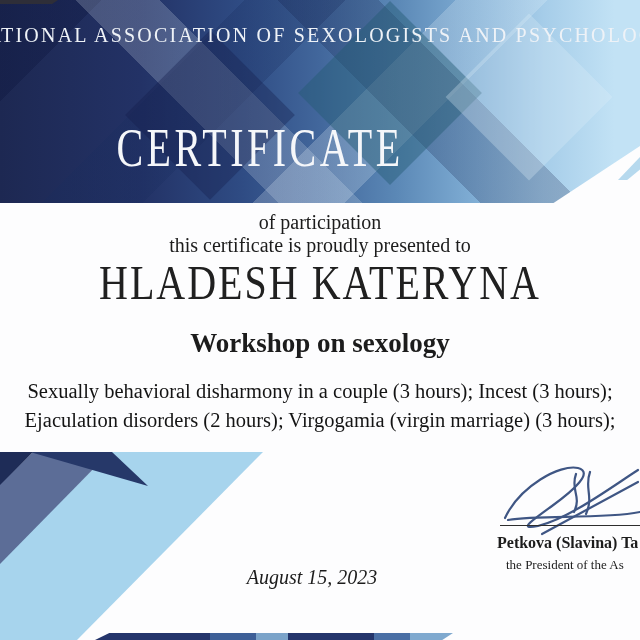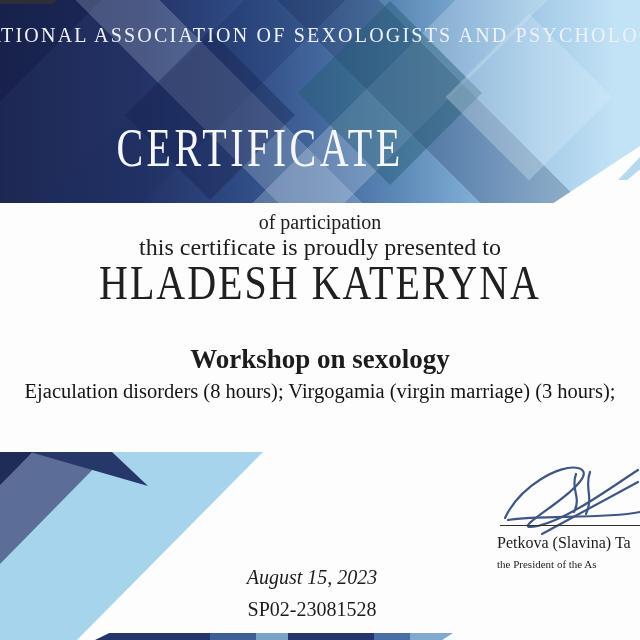--- a/index.html
+++ b/index.html
@@ -25,35 +25,35 @@
   .sliver{position:absolute;left:600px;top:138px;width:40px;height:42px;background:#b6d9ee;
           clip-path:polygon(45% 100%,100% 45%,100% 75%,68% 100%);}
   .banner-org{position:absolute;left:-30px;top:24px;width:710px;text-align:center;white-space:nowrap;
       font-size:20px;letter-spacing:2.2px;color:#eef2f7;}
   .banner-title{position:absolute;left:0;top:124px;width:520px;text-align:center;white-space:nowrap;
       font-size:40px;letter-spacing:3.5px;color:#f5f7fa;transform:scale(1,1.38);}
 
   
   .ctext{position:absolute;left:0;width:640px;text-align:center;}
   .sub1{top:211px;font-size:20px;}
-  .sub2{top:234px;font-size:24px;font-family:Liberation Serif, serif;}
+  .sub2{top:234px;font-size:20px;font-family:Liberation Serif, serif;}
   .name{top:258px;font-size:40px;letter-spacing:2px;line-height:50px;color:#202020;
         transform:scale(1,1.2);white-space:nowrap;}
   .line1{top:318px;font-size:21px;}
-  .programme{top:344px;font-size:27px;font-weight:bold;}
+  .programme{top:328px;font-size:27px;font-weight:bold;}
   .courses{top:377px;font-size:20.5px;line-height:28.5px;color:#141414;}
   .datewrap{top:566px;width:624px;font-size:20px;font-style:italic;}
   .certno{top:598px;width:624px;font-size:20px;}
 
   
   .sig-rule{position:absolute;left:500px;top:525px;width:140px;border-top:1.6px solid #2d2d2d;}
   .sig-svg{position:absolute;left:490px;top:456px;}
   .signer{position:absolute;left:497px;top:531px;white-space:nowrap;}
-  .signer-name{font-size:16px;font-weight:normal;line-height:23px;}
-  .signer-line{font-size:11px;line-height:21.5px;}
+  .signer-name{font-size:16px;font-weight:bold;line-height:23px;}
+  .signer-line{font-size:13px;line-height:21.5px;margin-left:9px;}
 
   
   .bl-deco{position:absolute;left:0;top:452px;width:266px;height:188px;overflow:hidden;}
   .bl-light{position:absolute;left:0;top:0;width:266px;height:188px;background:#a7d4ed;
       clip-path:polygon(110px 0,263px 0,77px 188px,0 188px,0 110px);}
   .bl-slate{position:absolute;left:0;top:0;width:266px;height:188px;background:#5c6d97;
       clip-path:polygon(33px 0,110px 0,0 112px,0 32px);}
   .bl-navy{position:absolute;left:0;top:0;width:266px;height:188px;background:#263869;
       clip-path:polygon(30px 0,112px 0,148px 34px);}
   .bl-corner{position:absolute;left:0;top:0;width:266px;height:188px;background:#1e2c57;
@@ -81,24 +81,24 @@
   </div>
   <div class="notch"></div>
   <div class="sliver"></div>
   <div class="corner-mark"></div>
 
   <div class="ctext sub1">of participation</div>
   <div class="ctext sub2">this certificate is proudly presented to</div>
   <div class="ctext name">HLADESH KATERYNA</div>
   <div class="ctext programme">Workshop on sexology</div>
   <div class="ctext courses">
-    <div>Ejaculation disorders (8 hours); Virgogamia (virgin marriage) (3 hours);</div>
+    <div>Sexually behavioral disharmony in a couple (3 hours); Incest (3 hours);</div>
+    <div>Ejaculation disorders (2 hours); Virgogamia (virgin marriage) (3 hours);</div>
   </div>
   <div class="ctext datewrap">August 15, 2023</div>
-  <div class="ctext certno">SP02-23081528</div>
 
   <svg class="sig-svg" width="152" height="82" viewBox="0 0 152 82">
     <g fill="none" stroke="#3f5684" stroke-width="2.2" stroke-linecap="round">
       <path d="M15,62 C30,30 70,8 88,12 C104,16 84,34 62,50 C40,66 28,74 48,70 C80,62 120,32 148,14"></path>
       <path d="M52,78 L148,26"></path>
       <path d="M86,18 C80,34 92,40 84,56"></path>
       <path d="M100,16 C94,32 104,40 96,58"></path>
       <path d="M18,64 C50,58 110,64 150,56"></path>
     </g>
   </svg>

